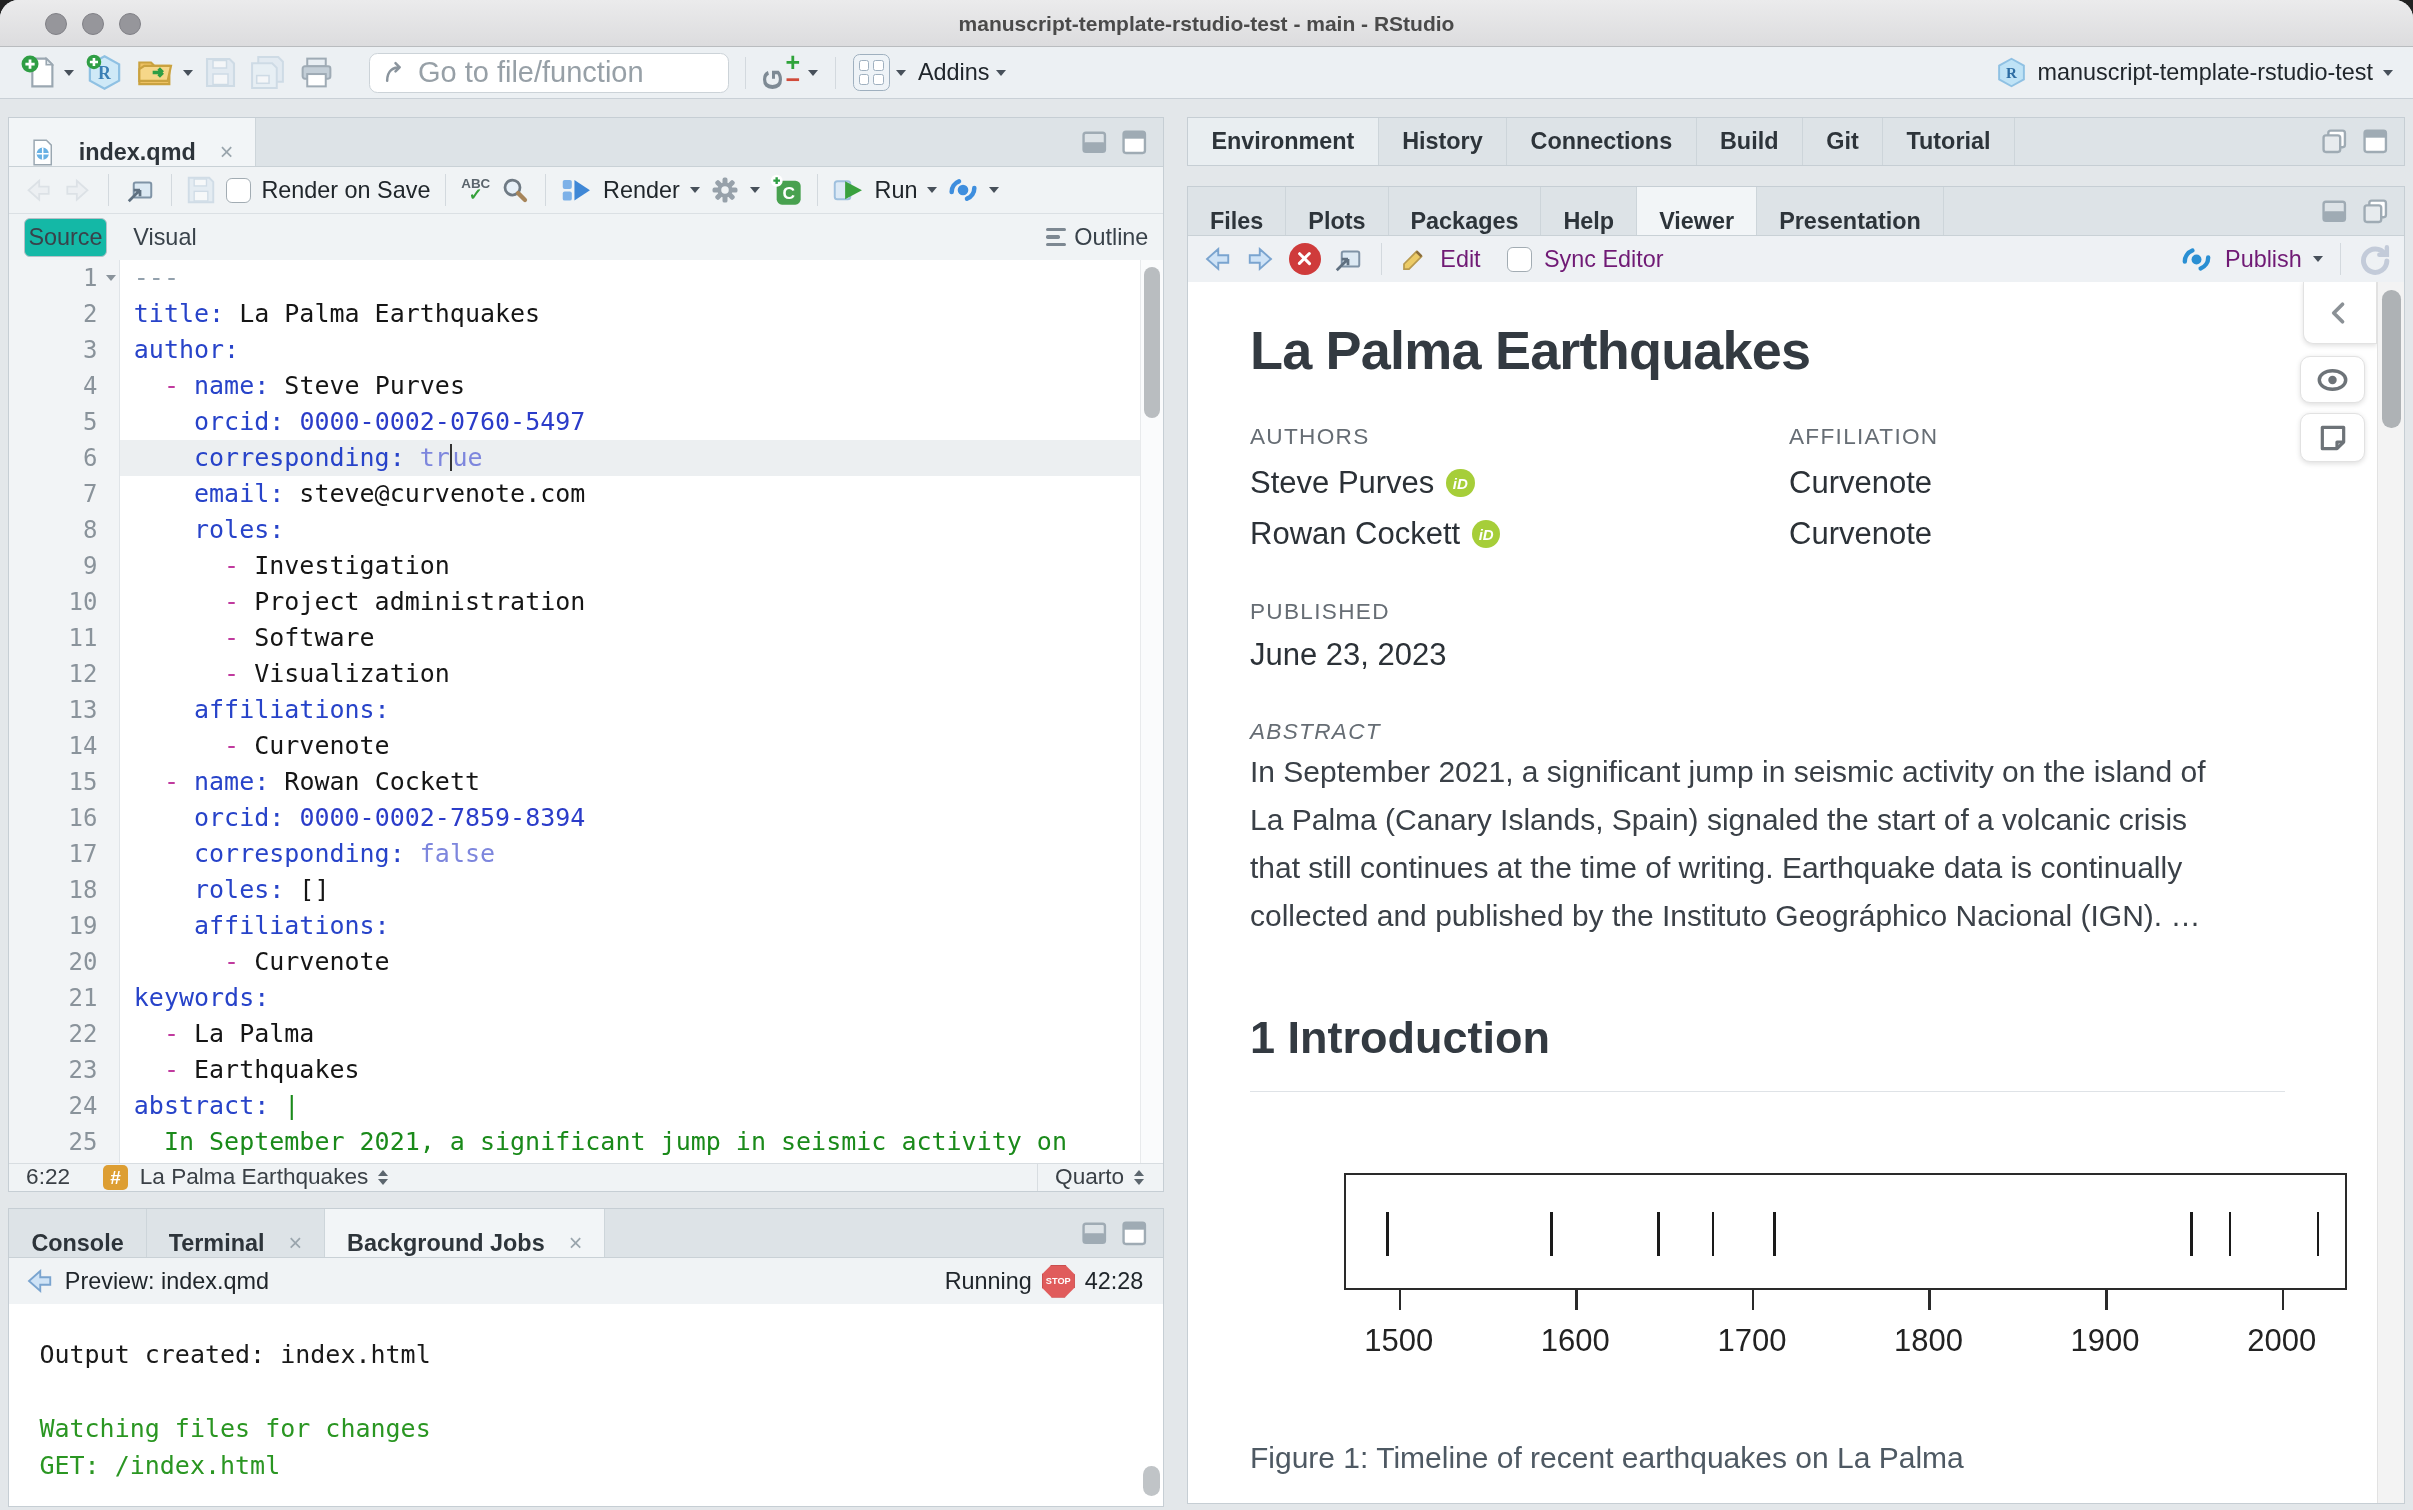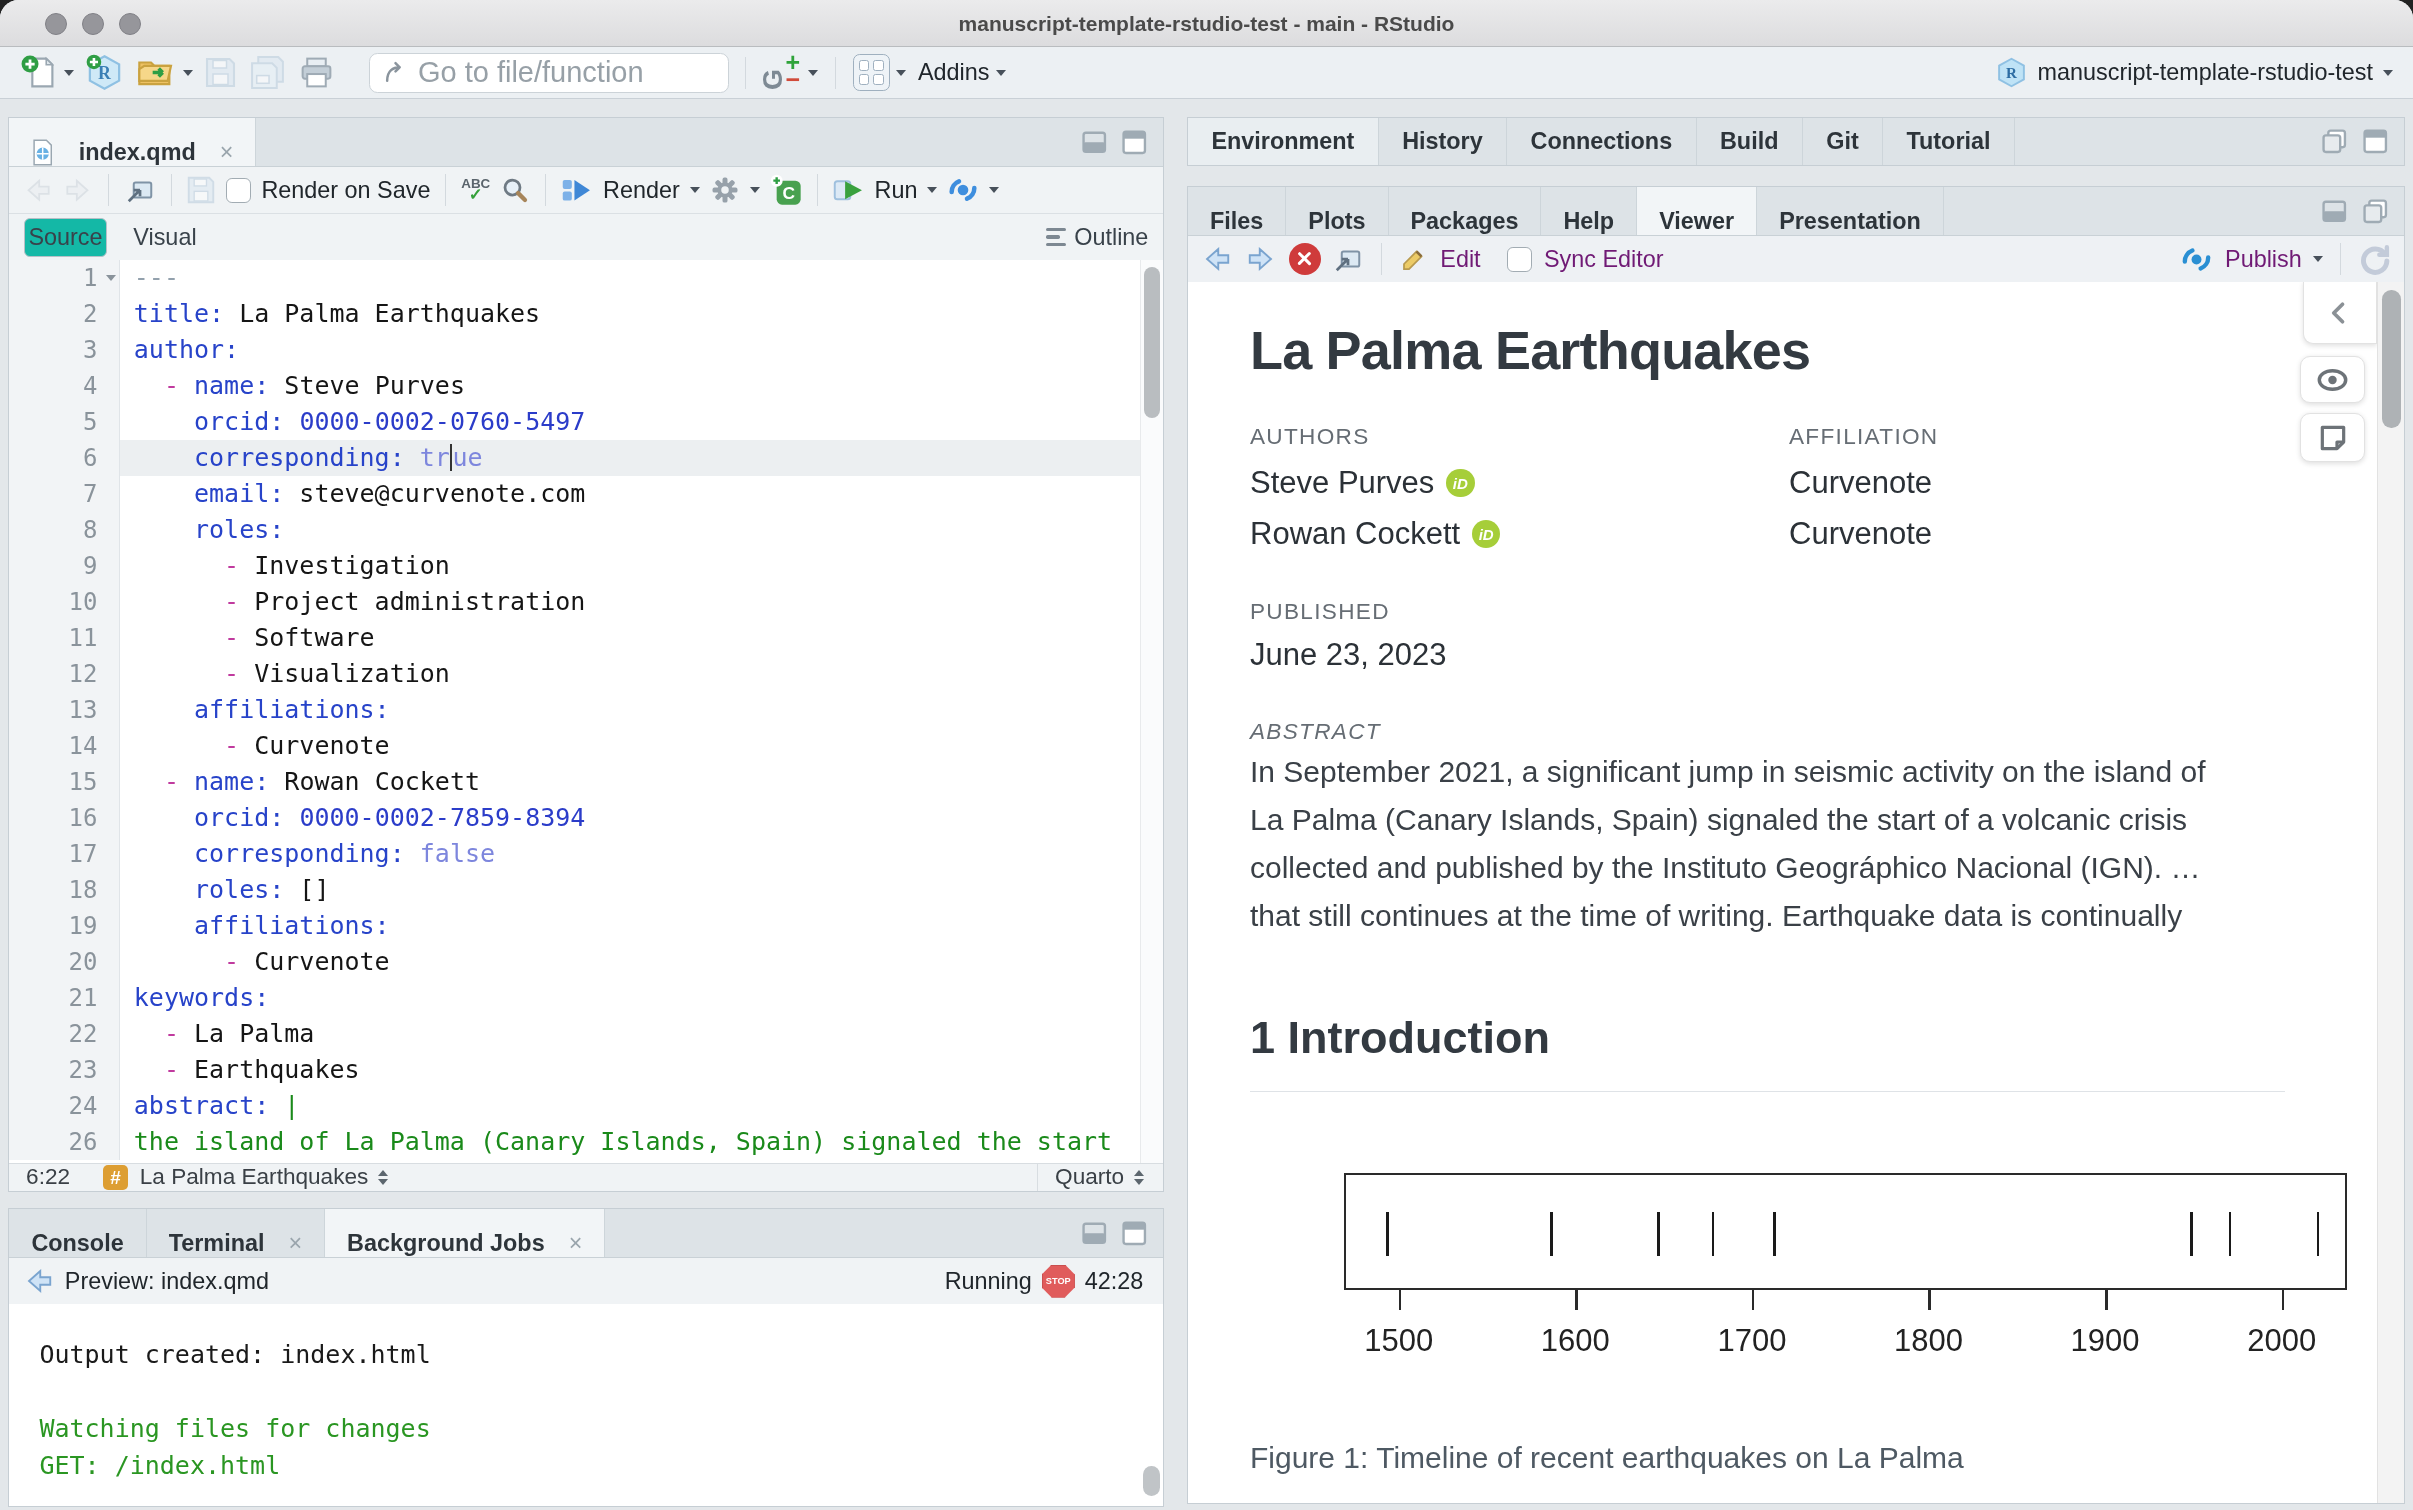--- a/index.html
+++ b/index.html
@@ -474,20 +474,24 @@
           <div class="ln">22</div>
           <div class="cd"><span class="tk-plain">  </span><span class="tk-dash">-</span><span class="tk-plain"> La Palma</span></div>
         </div>
         <div class="crow">
           <div class="ln">23</div>
           <div class="cd"><span class="tk-plain">  </span><span class="tk-dash">-</span><span class="tk-plain"> Earthquakes</span></div>
         </div>
         <div class="crow">
           <div class="ln">24</div>
           <div class="cd"><span class="tk-key">abstract:</span><span class="tk-plain"> </span><span class="tk-str">|</span></div>
+        </div>
+        <div class="crow">
+          <div class="ln">25</div>
+          <div class="cd"><span class="tk-str">  In September 2021, a significant jump in seismic activity on</span></div>
         </div>
         <div class="crow">
           <div class="ln">26</div>
           <div class="cd"><span class="tk-str">the island of La Palma (Canary Islands, Spain) signaled the start</span></div>
         </div>
       </div>
     <div class="ed-scrollbar">
         <div class="ed-thumb"></div>
       </div>
 
@@ -688,22 +692,22 @@
               </div>
               <div class="af" style="top: 234px;">Curvenote</div>
             </div>
           </div>
         <div class="doc-label lbl-published">PUBLISHED</div>
         <div class="doc-date">June 23, 2023</div>
         <div class="doc-label lbl-abstract">ABSTRACT</div>
         <div class="abstract" id="abstract-box">
             <div>In September 2021, a significant jump in seismic activity on the island of</div>
             <div>La Palma (Canary Islands, Spain) signaled the start of a volcanic crisis</div>
+            <div>that still continues at the time of writing. Earthquake data is continually</div>
             <div>collected and published by the Instituto Geográphico Nacional (IGN). …</div>
-            <div>that still continues at the time of writing. Earthquake data is continually</div>
           </div>
         <div class="doc-h2">1 Introduction</div>
         <div class="fig-caption">Figure 1: Timeline of recent earthquakes on La Palma</div>
       </div>
       <div class="fig-box" style="left:156px;">
           <div class="rugtick" style="left: 4.0493%;"></div>
           <div class="rugtick" style="left: 20.4225%;"></div>
           <div class="rugtick" style="left: 31.162%;"></div>
           <div class="rugtick" style="left: 36.6197%;"></div>
           <div class="rugtick" style="left: 42.7817%;"></div>

